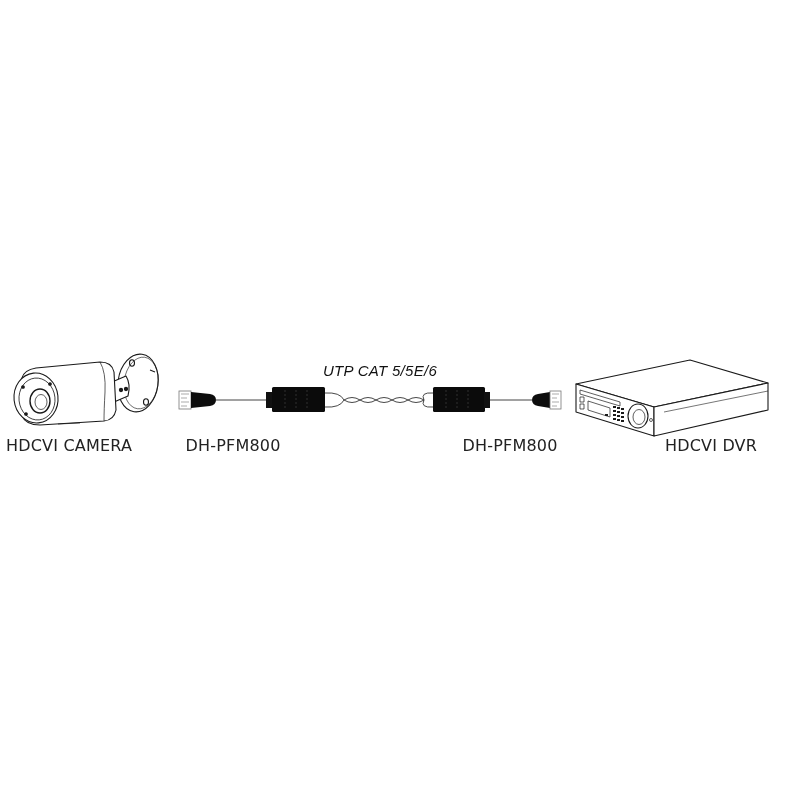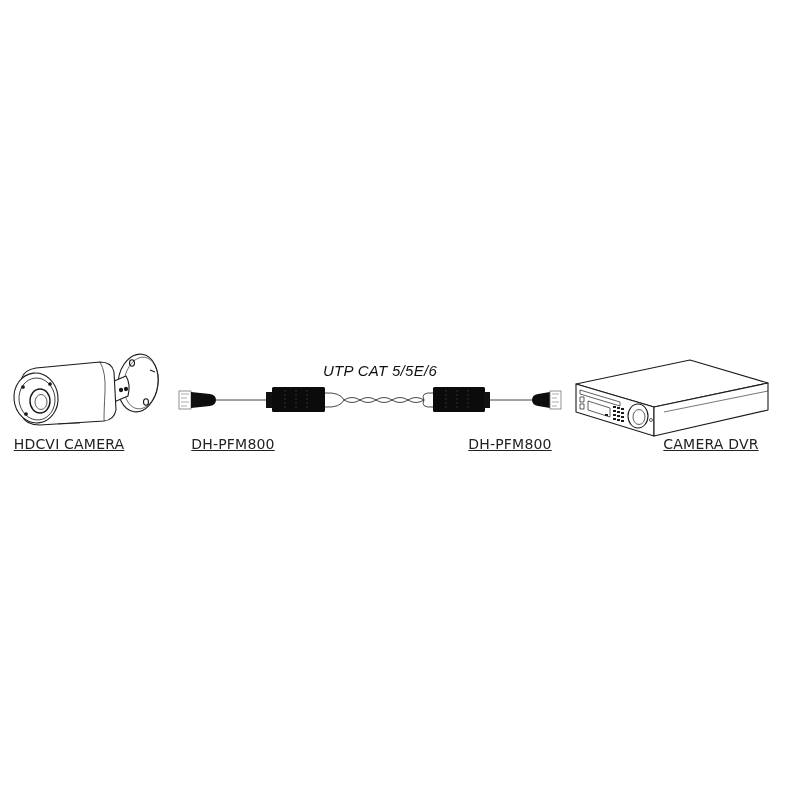--- a/index.html
+++ b/index.html
@@ -1,21 +1,21 @@
 <!DOCTYPE html>
 <html><head>
 <meta charset="utf-8">
 <style>
   html, body { margin: 0; padding: 0; background: #ffffff; }
   body { width: 800px; height: 800px; position: relative; overflow: hidden;
          font-family: "Liberation Sans", sans-serif; }
   .stage { position: absolute; left: 0; top: 0; width: 800px; height: 800px; }
   svg.diagram { position: absolute; left: 0; top: 0; width: 800px; height: 800px; }
-  .label { position: absolute; font-family: "DejaVu Sans", sans-serif; font-size: 14px;
-           color: #222222; white-space: nowrap; letter-spacing: 0.2px; transform: translateX(-50%); text-decoration: underline; }
+  .label { position: absolute; font-family: "DejaVu Sans", sans-serif; font-size: 16px;
+           color: #222222; white-space: nowrap; letter-spacing: 0.2px; transform: translateX(-50%); }
   .cable-label { position: absolute; font-family: "Liberation Sans", sans-serif;
                  font-size: 15px; color: #111111; white-space: nowrap; transform: translateX(-50%);
                  letter-spacing: 0.3px; font-style: italic; }
 </style>
 </head>
 <body>
 
 <div class="stage">
   <svg class="diagram" viewBox="0 0 800 800" xmlns="http://www.w3.org/2000/svg">
 
@@ -107,14 +107,14 @@
       <ellipse cx="639" cy="417" rx="6" ry="7.5" stroke-width="0.7"></ellipse>
       <circle cx="651" cy="420" r="1.5" stroke-width="0.7"></circle>
       <rect x="605" y="414" width="3" height="2" fill="#1a1a1a" stroke="none"></rect>
     </g>
   </svg>
 
   <div class="label" style="left:69px; top:436px;">HDCVI  CAMERA</div>
   <div class="label" style="left:233px; top:436px;">DH-PFM800</div>
   <div class="cable-label" style="left:380px; top:362px;">UTP CAT 5/5E/6</div>
   <div class="label" style="left:510px; top:436px;">DH-PFM800</div>
-  <div class="label" style="left:711px; top:436px;">CAMERA  DVR</div>
+  <div class="label" style="left:711px; top:436px;">HDCVI  DVR</div>
 </div>
 
 </body></html>

